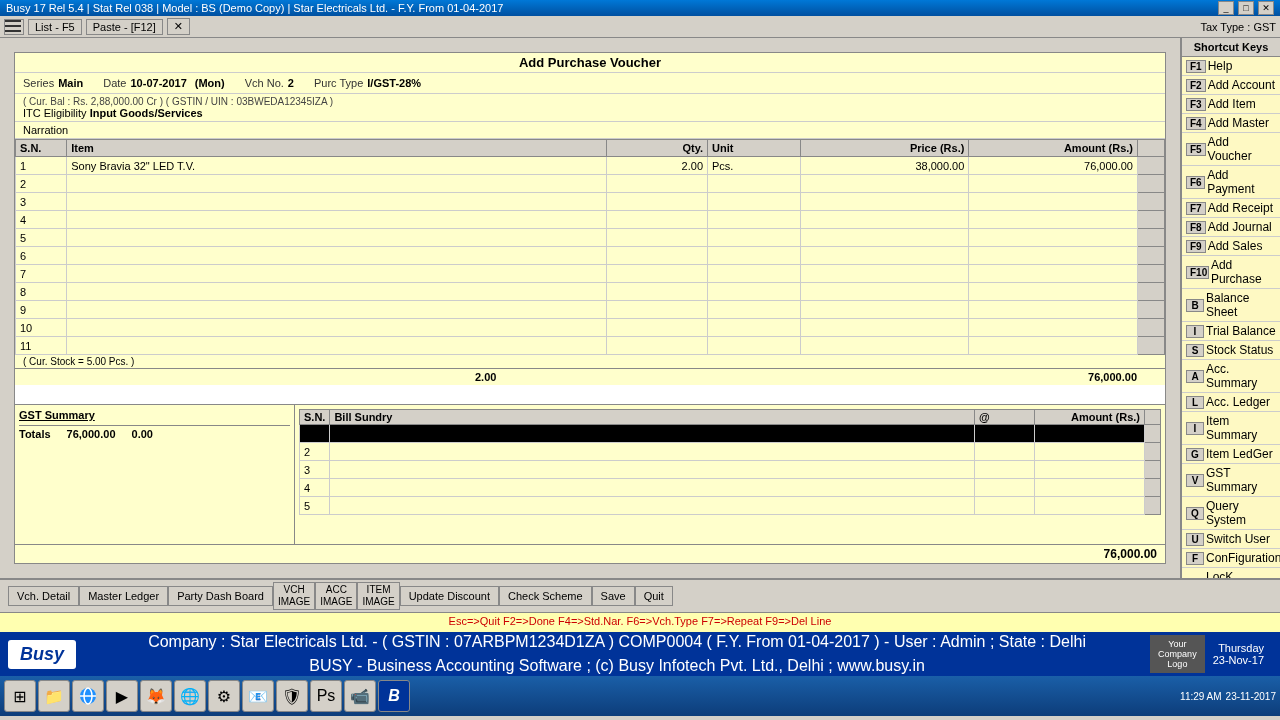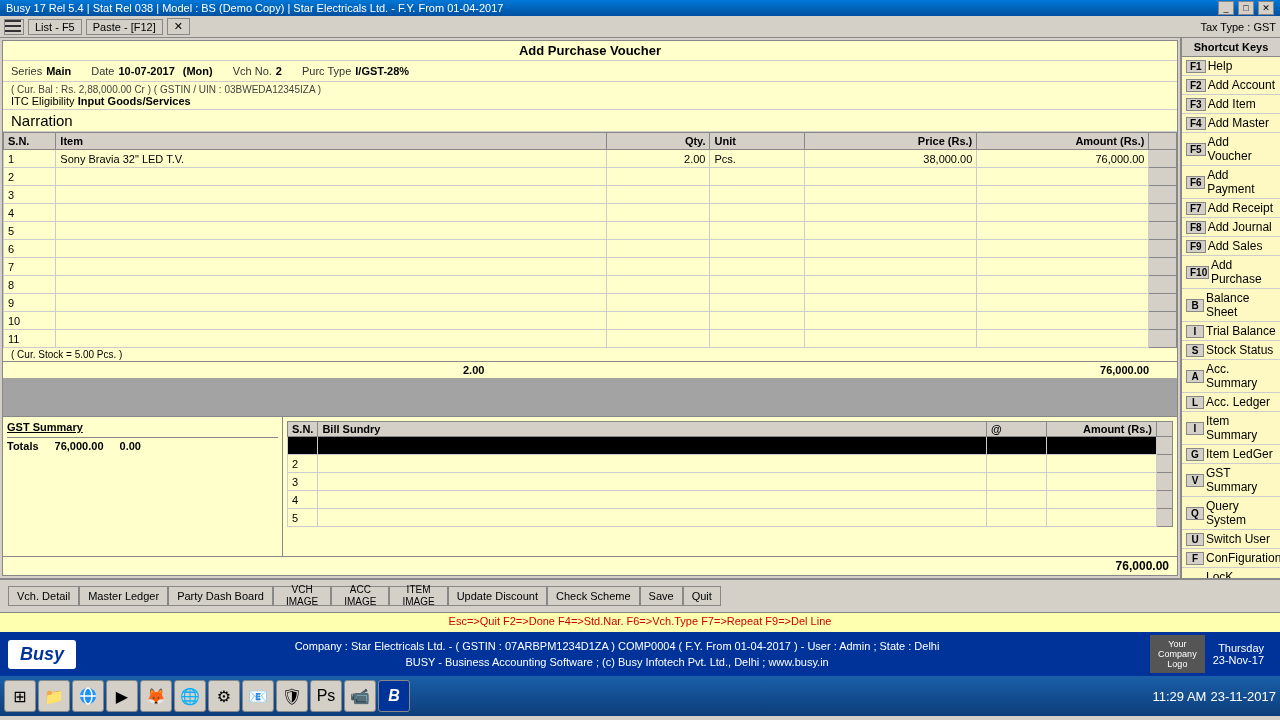--- a/index.html
+++ b/index.html
@@ -70,21 +70,21 @@
       border-bottom: 1px solid #ccc;
     }
     .party-name { font-weight: bold; font-size: 12px; }
     .party-sub { font-size: 10px; color: #444; }
     .itc-row { font-size: 11px; }
     .itc-label { font-weight: normal; }
     .itc-value { font-weight: bold; }
     
     .narration-row {
       padding: 2px 8px;
-      font-size: 15px;
+      font-size: 11px;
       background: #ffffcc;
       border-bottom: 1px solid #ccc;
     }
 
     table {
       width: 100%;
       border-collapse: collapse;
       font-size: 11px;
     }
     th {
@@ -161,28 +161,28 @@
       background: #d4d0c8;
       border: 1px solid #888;
       padding: 3px 8px;
       cursor: pointer;
       font-size: 11px;
       white-space: nowrap;
     }
     .form-btn-img {
       background: #d4d0c8;
       border: 1px solid #888;
-      padding: 2px 12px;
+      padding: 2px 4px;
       cursor: pointer;
       font-size: 10px;
       display: flex;
       flex-direction: column;
       align-items: center;
       line-height: 1.2;
-      height: 20px;
+      height: 28px;
       justify-content: center;
     }
 
     
     #shortcut-panel {
       width: 100px;
       background: #fef9c3;
       border-left: 2px solid #888;
       display: flex;
       flex-direction: column;
@@ -252,21 +252,21 @@
       color: #003399;
       font-weight: bold;
       font-size: 18px;
       padding: 4px 12px;
       margin-right: 8px;
       border-radius: 3px;
       font-style: italic;
     }
     #company-info {
       flex: 1;
-      font-size: 11px;
+      font-size: 16px;
       color: white;
       text-align: center;
       line-height: 1.5;
     }
     #your-company-logo {
       background: #555;
       color: white;
       font-size: 9px;
       padding: 4px 8px;
       text-align: center;
@@ -290,21 +290,21 @@
     }
     .taskbar-btn {
       width: 32px; height: 32px;
       background: #d4d0c8;
       border: 1px solid #888;
       border-radius: 3px;
       cursor: pointer;
       display: flex; align-items: center; justify-content: center;
       font-size: 16px;
     }
-    .taskbar-right { margin-left: auto; display: flex; align-items: center; gap: 4px; color: white; font-size: 13px; }
+    .taskbar-right { margin-left: auto; display: flex; align-items: center; gap: 4px; color: white; font-size: 10px; }
 
     .table-wrapper { position: relative; }
 
     .col-sn { width: 30px; }
     .col-item { width: 320px; }
     .col-qty { width: 60px; text-align: right; }
     .col-unit { width: 55px; }
     .col-price { width: 100px; text-align: right; }
     .col-amount { width: 100px; text-align: right; }
     
@@ -317,23 +317,23 @@
     #content-area {
       display: flex;
       flex: 1;
       overflow: hidden;
     }
     
     #left-area {
       flex: 1;
       display: flex;
       flex-direction: column;
-      background: #a3a3a3;
+      background: #ffffff;
       border: 1px solid #888;
-      margin: 2px;
+      margin: 14px;
     }
 
     .stock-note { font-size: 10px; padding: 1px 8px; background: #ffffcc; }
   </style>
 </head>
 <body>
 
 <div id="title-bar">
   <span>Busy 17  Rel 5.4  |  Stat Rel 038  |  Model : BS (Demo Copy)  |  Star Electricals Ltd. - F.Y. From 01-04-2017</span>
   <div id="title-bar-controls">

